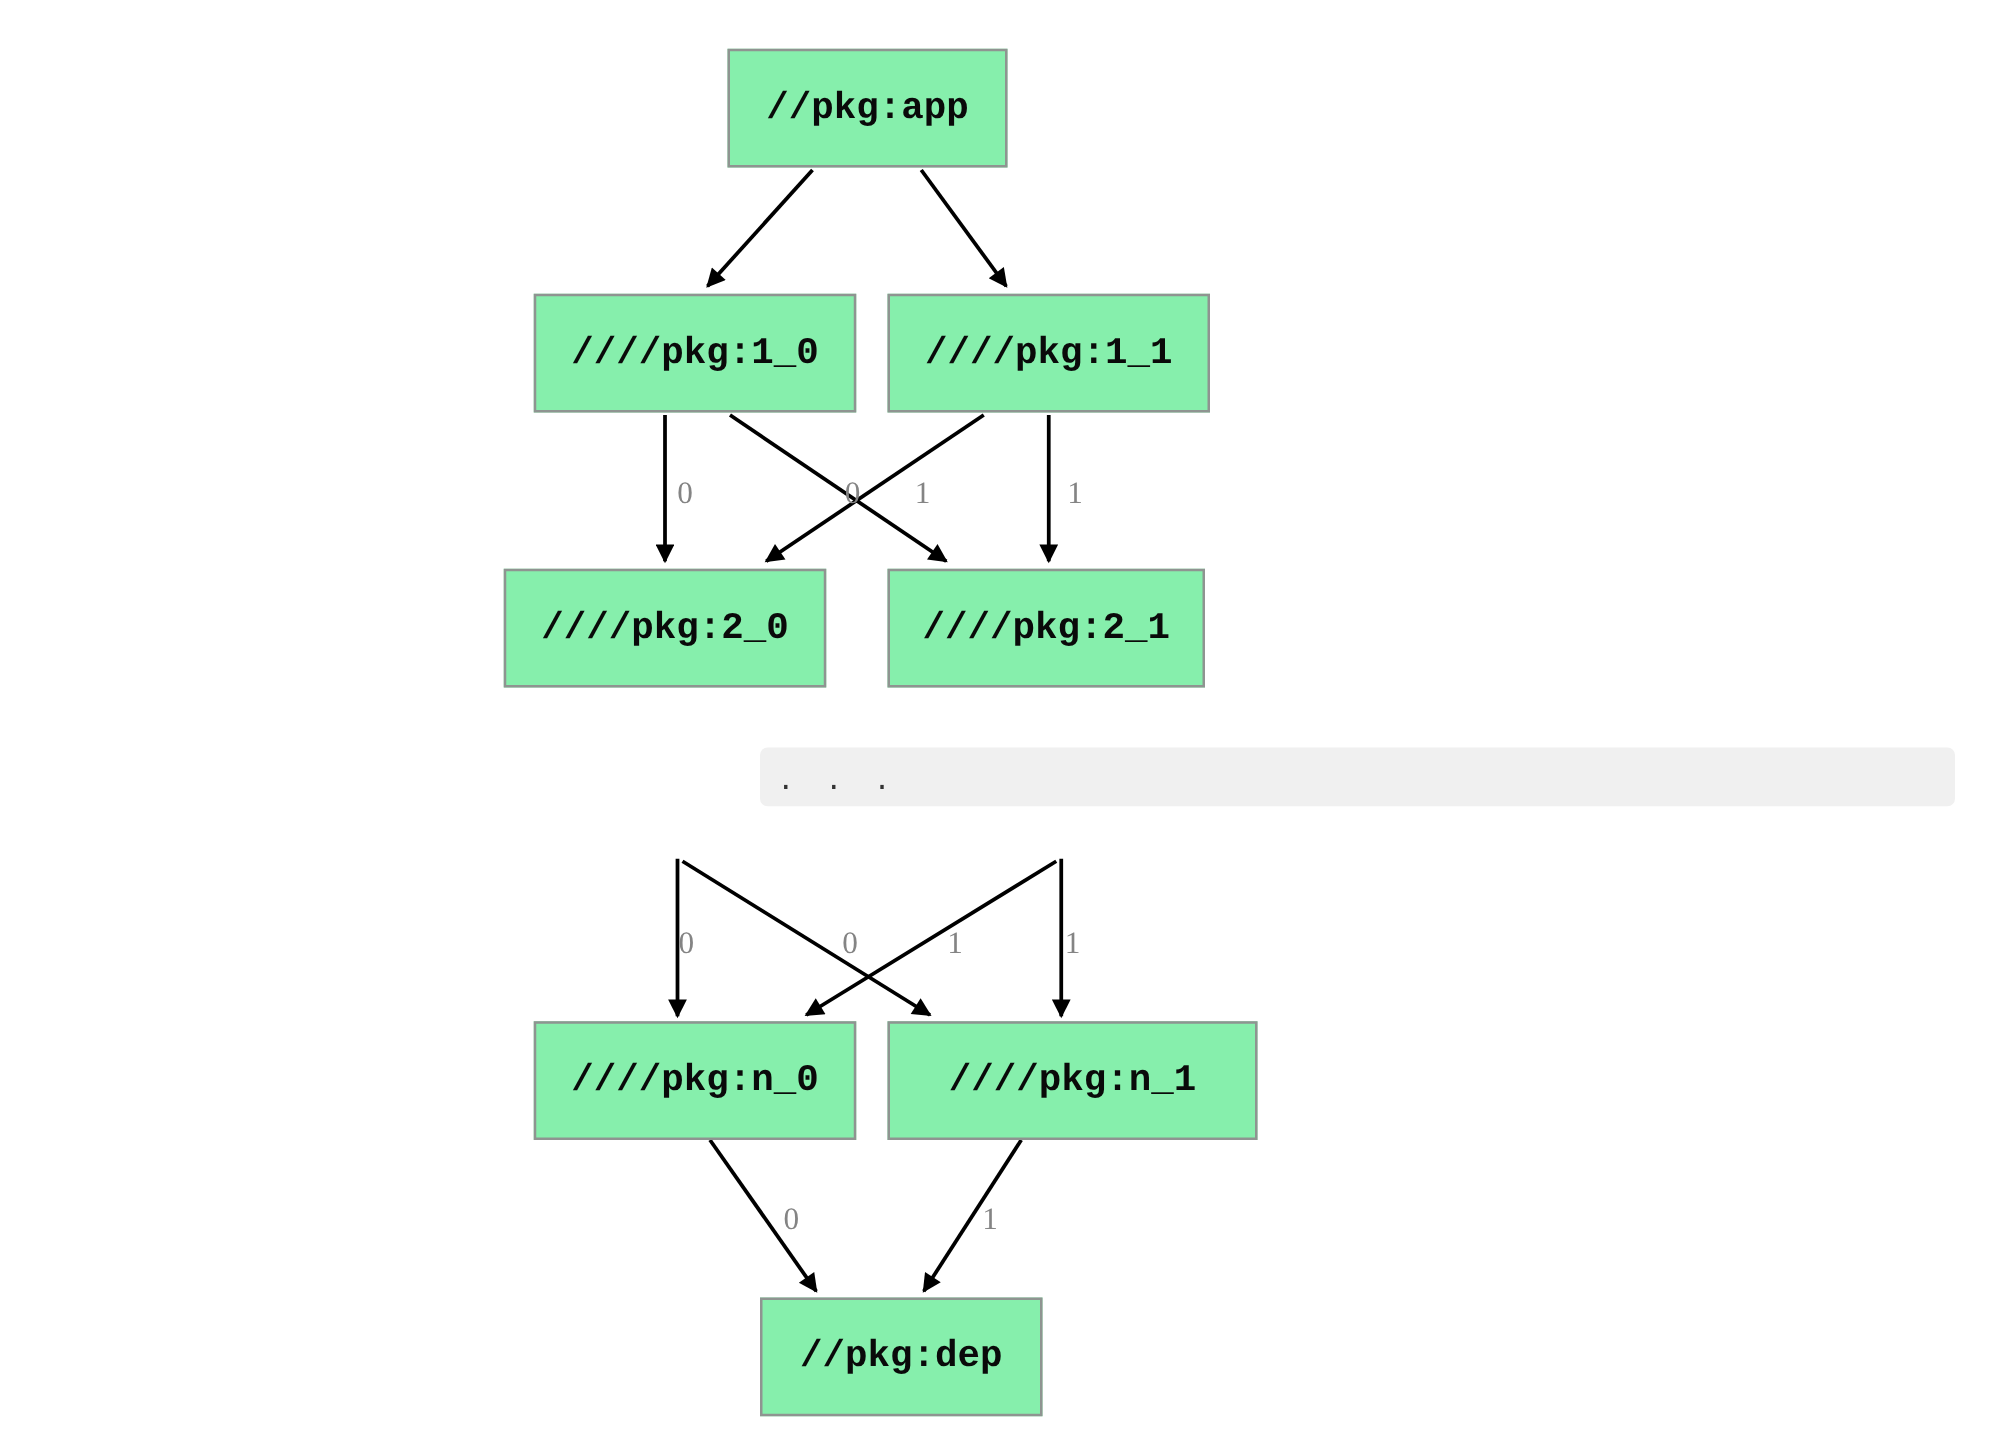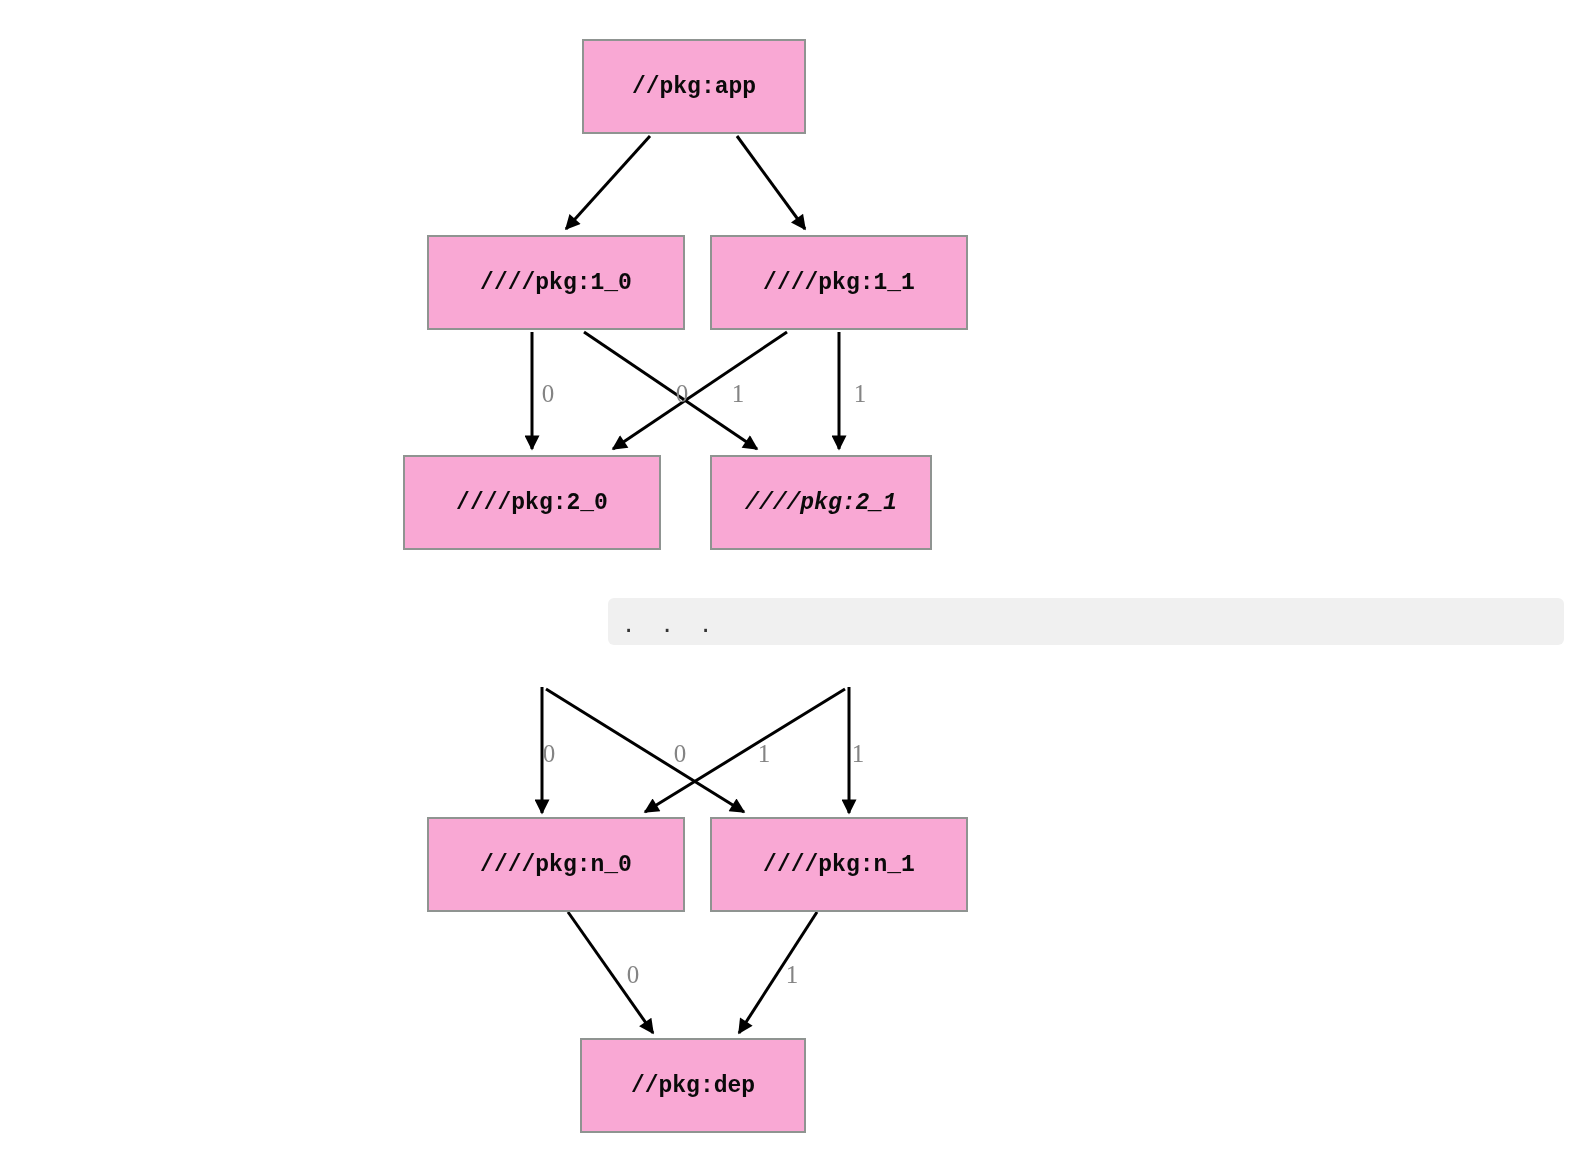--- a/index.html
+++ b/index.html
@@ -14,38 +14,38 @@
   .edge{stroke:#000000;stroke-width:3;fill:none;}
   .elabel{
     font-family:"Liberation Serif", serif;
     font-size:25px;
     fill:#848484;
     text-anchor:middle;
   }
   .node{
     position:absolute;
     height:95px;
-    background:#f9a8d4;
+    background:#86efac;
     border:2px solid #8f9491;
     box-sizing:border-box;
     display:flex;align-items:center;justify-content:center;
     font-family:"Liberation Mono", monospace;
     font-weight:700;
-    font-size:23px;
+    font-size:30px;
     color:#0a0a0a;
     white-space:pre;
   }
   .node-app   {left:582px; top:39px;   width:224px;}
   .node-1_0   {left:403px; top:235px;  width:258px;margin-left:24px;}
   .node-1_1   {left:710px; top:235px;  width:258px;}
   .node-2_0   {left:403px; top:455px;  width:258px;font-family:Liberation Mono, monospace;}
-  .node-2_1   {left:710px; top:455px;  width:222px;font-style:italic;}
+  .node-2_1   {left:710px; top:455px;  width:254px;}
   .node-n_0   {left:427px; top:817px;  width:258px;}
-  .node-n_1   {left:710px; top:817px;  width:258px;}
-  .node-dep   {left:580px; top:1038px; width:226px;}
+  .node-n_1   {left:710px; top:817px;  width:296px;}
+  .node-dep   {left:608px; top:1038px; width:226px;}
   .band{
     position:absolute;
     left:608px; top:598px;
     width:956px; height:47px;
     background:#f0f0f0;
     border-radius:6px;
     box-sizing:border-box;
     display:flex;align-items:flex-end;
     padding:0 0 8px 14px;
     font-family:"DejaVu Sans Mono", monospace;

